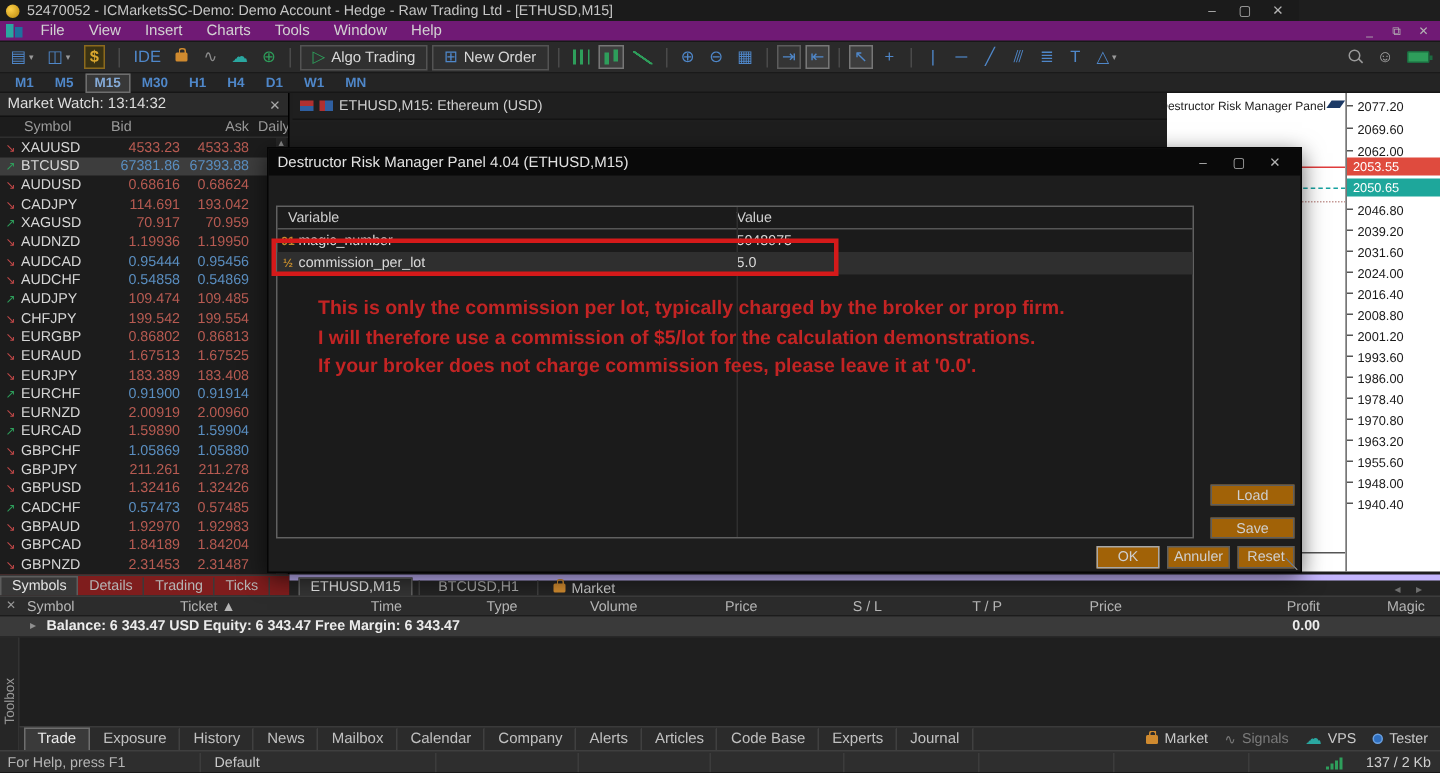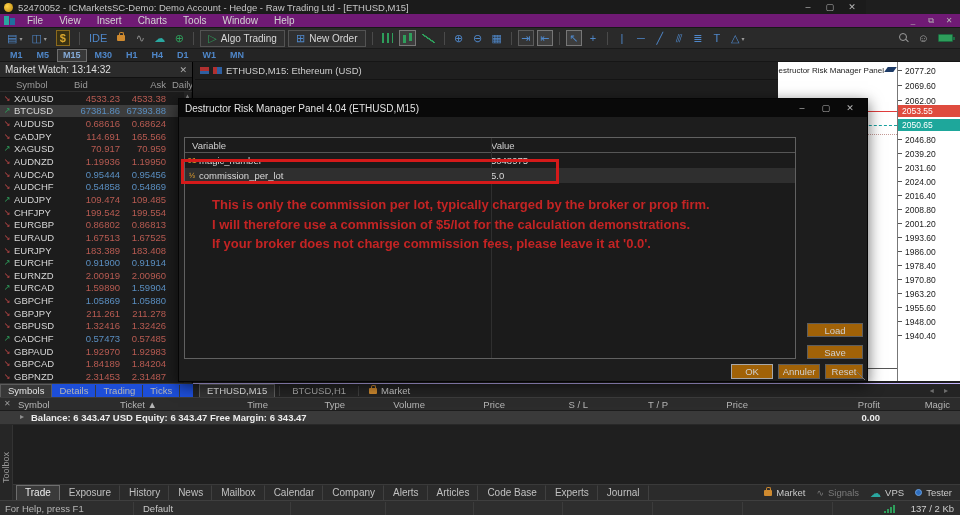--- a/index.html
+++ b/index.html
@@ -59,21 +59,21 @@
   .mwrow{height:12.65px;display:flex;align-items:center;font-size:9.5px;}
   .mwrow.sel{background:#3d3d3d;}
   .mwrow .arr{width:14px;text-align:center;font-size:8px;}
   .arr.up{color:#2e9e5b;} .arr.down{color:#c04848;}
   .mwrow .sym{width:60px;color:#d6d6d6;}
   .mwrow .bid,.mwrow .ask{width:46px;text-align:right;}
   .vr{color:#b85b52;} .vb{color:#5a8ec0;}
   #mw-scroll{position:absolute;right:1px;top:30px;width:7px;height:291px;background:#262626;}
   #mw-scroll .up{position:absolute;top:0;left:0;width:7px;height:8px;color:#888;font-size:6px;text-align:center;line-height:8px;}
   #mw-scroll .thumb{position:absolute;top:9px;left:1px;width:5px;height:52px;background:#4a4a4a;}
-  #mw-tabs{position:absolute;left:0;top:383px;width:193px;height:14px;background:#1d4ed8;border-top:1px solid #3a3a3a;display:flex;align-items:center;}
+  #mw-tabs{position:absolute;left:0;top:383px;width:193px;height:14px;background:#7f1d1d;border-top:1px solid #3a3a3a;display:flex;align-items:center;}
   .mwtab{font-size:9.5px;color:#b5b5b5;padding:0 7px;line-height:12px;border-right:1px solid #3a3a3a;}
   .mwtab.active{background:#383838;color:#e4e4e4;border:1px solid #5c5c5c;border-bottom:0;}
 
   
   #chartbg{position:absolute;left:193px;top:62px;width:767px;height:321px;background:#1e1e1e;}
   #chart-hdr{position:absolute;left:195px;top:62px;width:583px;height:18px;background:#1f1f1f;border-bottom:1px solid #141414;display:flex;align-items:center;padding:0 5px;gap:4px;}
   .chicon1{width:9px;height:7px;background:linear-gradient(#b03030 50%,#2f5fa0 50%);}
   .chicon2{width:9px;height:7px;background:linear-gradient(90deg,#b03030 40%,#2f5fa0 40%);}
   #chart-hdr .t{font-size:9.5px;color:#cfcfcf;}
   #chart-white{position:absolute;left:778px;top:62px;width:119px;height:319px;background:#ffffff;}
@@ -112,21 +112,21 @@
   .dbtn{position:absolute;height:15px;border:1px solid #5e5e5e;background:#a16207;color:#cfcfcf;font-size:9.5px;text-align:center;line-height:13px;}
   #btn-load{left:628px;top:224px;width:56px;height:14px;}
   #btn-save{left:628px;top:246px;width:56px;height:14px;}
   #btn-ok{left:552px;top:265px;width:42px;border-color:#a8a8a8;}
   #btn-annuler{left:599px;top:265px;width:42px;}
   #btn-reset{left:646px;top:265px;width:38px;}
   #dlg-grip{position:absolute;right:2px;bottom:1px;width:8px;height:8px;background:
     linear-gradient(45deg,transparent 46%,#777 46% 54%,transparent 54%) 0 0/8px 8px no-repeat;}
 
   
-  #chart-tabs{position:absolute;left:193px;top:383px;width:767px;height:14px;background:#242424;border-top:1px solid #c4b5fd;display:flex;align-items:center;padding-left:6px;gap:2px;}
+  #chart-tabs{position:absolute;left:193px;top:383px;width:767px;height:14px;background:#242424;border-top:4px solid #c4b5fd;display:flex;align-items:center;padding-left:6px;gap:2px;}
   .ctab{font-size:9.5px;color:#a8a8a8;padding:0 7px;line-height:12px;border:1px solid transparent;}
   .ctab.active{border-color:#606060;background:#343434;color:#e6e6e6;}
   .ctabsep{width:1px;height:10px;background:#3e3e3e;margin:0 2px;}
   #chart-tabs .mkt{display:flex;align-items:center;gap:4px;font-size:9.5px;color:#c8c8c8;padding-left:6px;}
   #chart-tabs .arrows{margin-left:auto;padding-right:8px;color:#6e6e6e;font-size:8px;letter-spacing:4px;}
 
   #tb-hdr{position:absolute;left:0;top:397px;width:960px;height:14px;background:#2c2c2c;border-top:1px solid #3c3c3c;border-bottom:1px solid #1c1c1c;font-size:9.5px;color:#b5b5b5;}
   #tb-hdr .x{position:absolute;left:4px;top:1px;color:#999;font-size:8px;}
   .tbcol{position:absolute;top:1px;white-space:nowrap;}
   #tb-balance{position:absolute;left:0;top:411px;width:960px;height:14px;background:#3a3a3a;border-bottom:1px solid #282828;font-size:9.5px;}
@@ -371,21 +371,21 @@
         <div class="mwrow">
           <span class="arr down">↘</span>
           <span class="sym">AUDUSD</span>
           <span class="bid vr">0.68616</span>
           <span class="ask vr">0.68624</span>
         </div>
         <div class="mwrow">
           <span class="arr down">↘</span>
           <span class="sym">CADJPY</span>
           <span class="bid vr">114.691</span>
-          <span class="ask vr">165.566</span>
+          <span class="ask vr">193.042</span>
         </div>
         <div class="mwrow">
           <span class="arr up">↗</span>
           <span class="sym">XAGUSD</span>
           <span class="bid vr">70.917</span>
           <span class="ask vr">70.959</span>
         </div>
         <div class="mwrow">
           <span class="arr down">↘</span>
           <span class="sym">AUDNZD</span>

